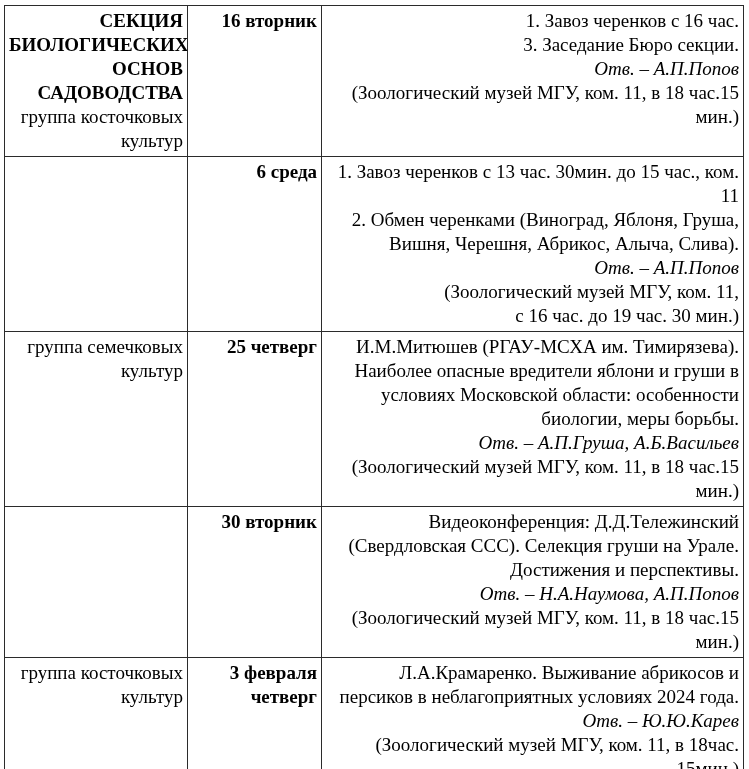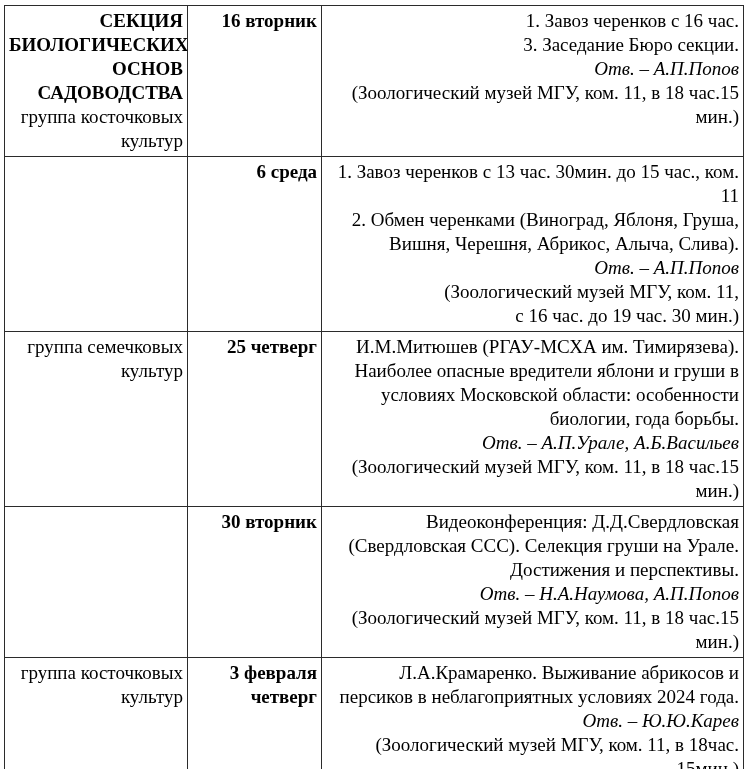--- a/index.html
+++ b/index.html
@@ -98,33 +98,33 @@
             <div class="block regular">группа семечковых
 культур</div>
           </td>
           <td>
             <div class="block bold">25 четверг</div>
           </td>
           <td>
             <div class="block regular">И.М.Митюшев (РГАУ-МСХА им. Тимирязева).
 Наиболее опасные вредители яблони и груши в
 условиях Московской области: особенности
-биологии, года борьбы.</div>
-            <div class="block italic">Отв. – А.П.Урале, А.Б.Васильев</div>
+биологии, меры борьбы.</div>
+            <div class="block italic">Отв. – А.П.Груша, А.Б.Васильев</div>
             <div class="block regular">(Зоологический музей МГУ, ком. 11, в 18 час.15
 мин.)</div>
           </td>
         </tr>
         <tr class="r-3">
           <td></td>
           <td>
             <div class="block bold">30 вторник</div>
           </td>
           <td>
-            <div class="block regular">Видеоконференция: Д.Д.Свердловская
+            <div class="block regular">Видеоконференция: Д.Д.Тележинский
 (Свердловская ССС). Селекция груши на Урале.
 Достижения и перспективы.</div>
             <div class="block italic">Отв. – Н.А.Наумова, А.П.Попов</div>
             <div class="block regular">(Зоологический музей МГУ, ком. 11, в 18 час.15
 мин.)</div>
           </td>
         </tr>
         <tr class="r-4">
           <td>
             <div class="block regular">группа косточковых

